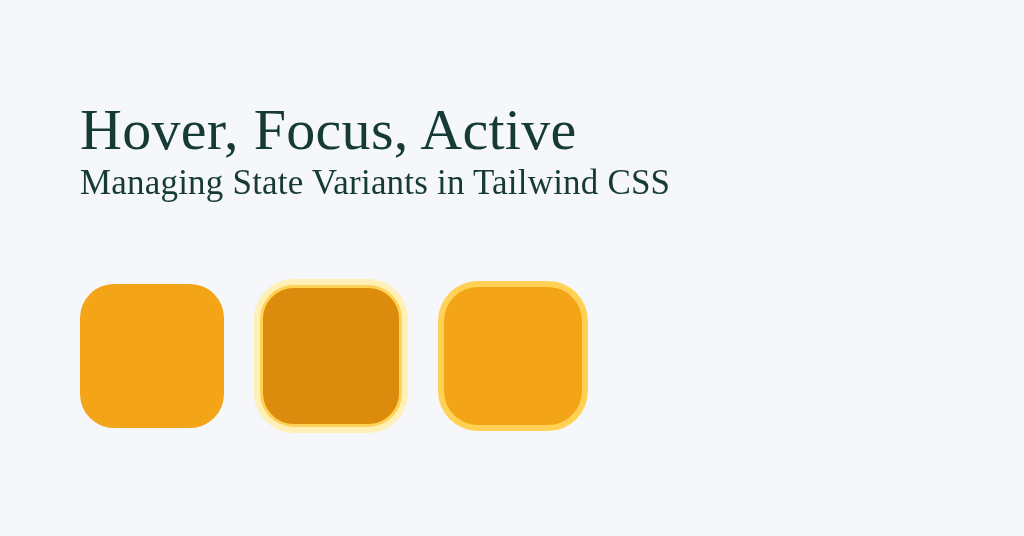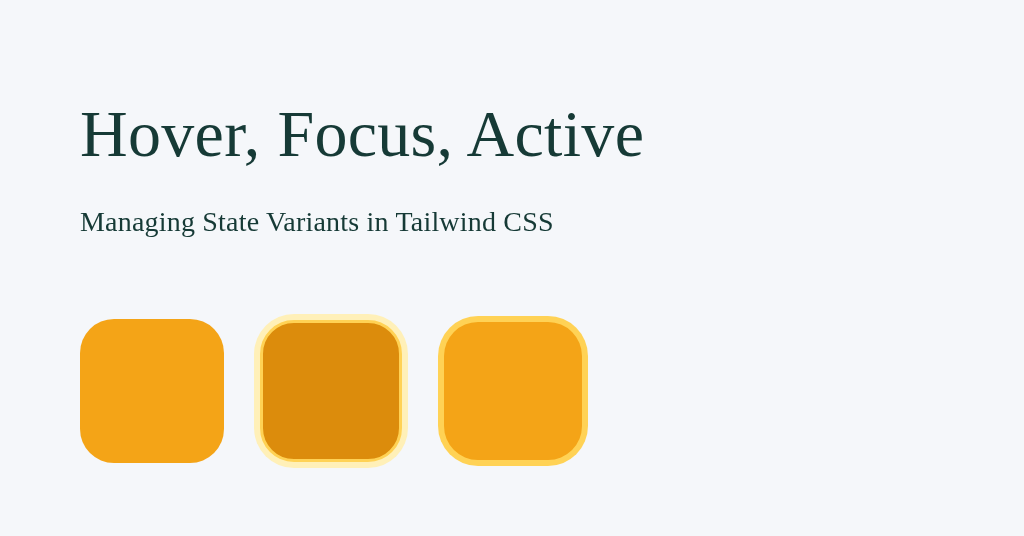--- a/index.html
+++ b/index.html
@@ -8,28 +8,28 @@
       height: 536px;
       background: #f5f7fa;
       font-family: Georgia, 'Times New Roman', serif;
       overflow: hidden;
     }
     .container {
       padding-left: 80px;
       padding-top: 96px;
     }
     .title {
-      font-size: 66px;
+      font-size: 58px;
       font-weight: 400;
       color: #163a36;
       letter-spacing: 0.3px;
-      margin-bottom: 34px;
+      margin-bottom: 0;
     }
     .subtitle {
-      font-size: 28px;
+      font-size: 35px;
       font-weight: 400;
       color: #163a36;
       font-family: Georgia, 'Times New Roman', serif;
       letter-spacing: 0.2px;
     }
     .swatches {
       display: flex;
       gap: 30px;
       margin-top: 76px;
       align-items: center;

